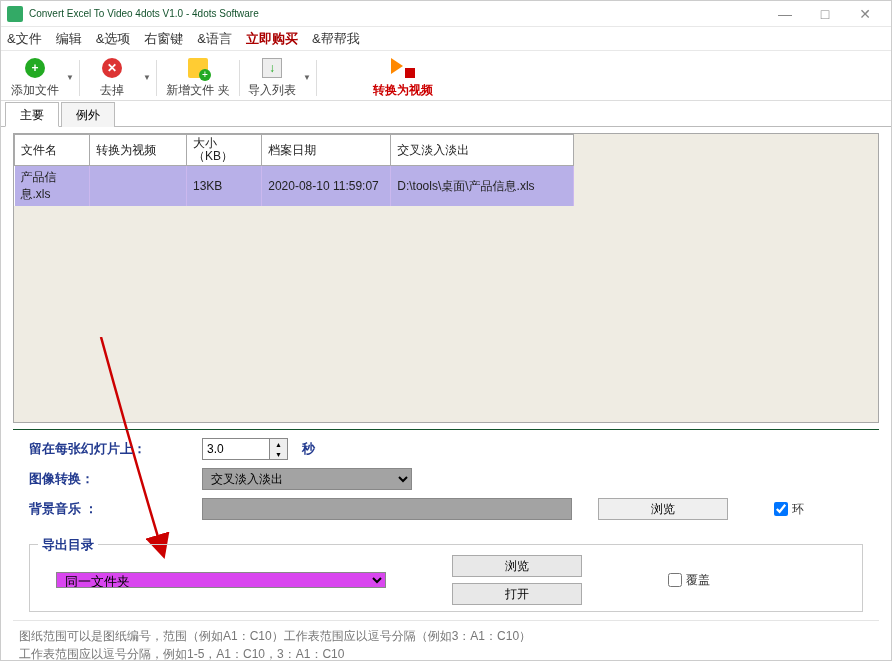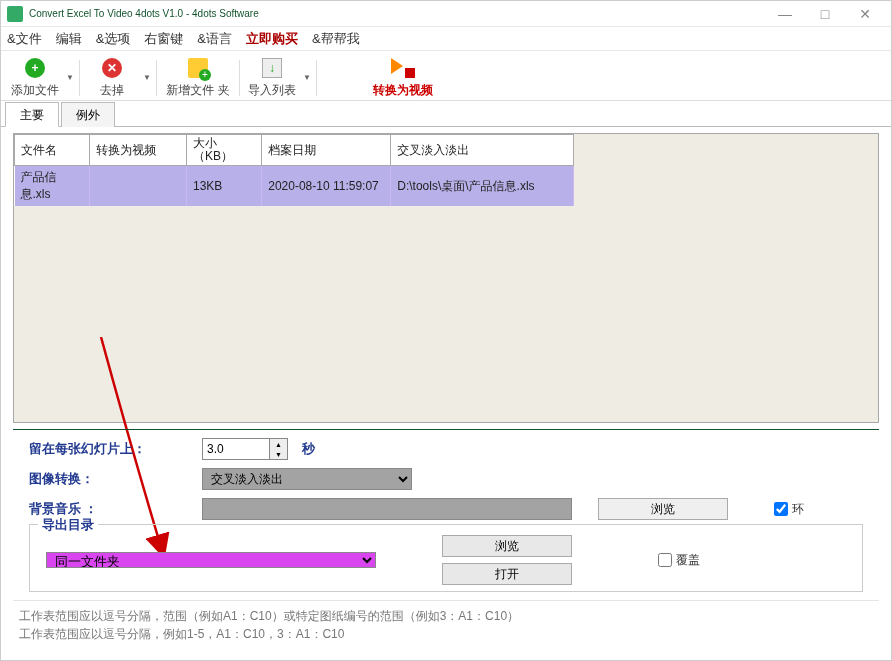--- a/index.html
+++ b/index.html
@@ -52,21 +52,21 @@
 .spinner input { border:none; width:66px; padding:0 4px; font-size:12px; outline:none; }
 .spinner .sp-btns { width:18px; display:flex; flex-direction:column; border-left:1px solid #888; }
 .spinner .sp-btns span{flex:1;display:flex;align-items:center;justify-content:center;font-size:7px;background:#eee;}
 .unit { color: #223a8f; font-weight: bold; font-size: 13px; margin-left: 6px;}
 select.combo, .txtbox { border:1px solid #888; height:22px; background:#a3a3a3; padding:0 4px; font-size:12px; }
 .combo.w1{width:210px;} .txtbox.w2{width:370px;}
 .btn { height:22px; background:#efefef; border:1px solid #aaa; padding:0 18px; font-size:12px; display:flex; align-items:center; justify-content:center; min-width:130px;}
 .chk { display:flex; align-items:center; gap:4px; color:#333; font-size:13px; }
 .chk input{width:14px;height:14px;}
 
-.export-group { border: 1px solid #ccc; margin-top: 0; padding: 10px 10px 6px 16px; position: relative; }
+.export-group { border: 1px solid #ccc; margin-top: 20px; padding: 10px 10px 6px 26px; position: relative; }
 .export-group .legend { position:absolute; top:-9px; left:8px; background:#fff; padding:0 4px; color:#223a8f; font-weight:bold; font-size:13px; }
 .export-group .row1 { display:flex; align-items:center; gap:18px; }
 .export-group select { width: 330px; height:16px; border:1px solid #888; background:#d946ef; font-size:13px; padding:0 4px;}
 .export-group .btncol { display:flex; flex-direction:column; gap:6px; }
 .export-group .btn2 { width:130px; height:22px; background:#e8e8e8; border:1px solid #aaa; font-size:12px;}
 
 .hint-text { padding: 6px 18px; color: #777; font-size: 13px; line-height: 1.5; }
 </style>
 </head>
 <body>
@@ -211,15 +211,15 @@
       <div style="width:50px;"></div>
       <label class="chk">
           <input type="checkbox" style="">
           <span>覆盖</span>
         </label>
     </div>
   </div>
 </div>
 
 <div class="hint-text">
-  <div>工作表范围应以逗号分隔，范围（例如A1：C10）或特定图纸编号的范围（例如3：A1：C10）</div>
+  <div>图纸范围可以是图纸编号，范围（例如A1：C10）工作表范围应以逗号分隔（例如3：A1：C10）</div>
   <div>工作表范围应以逗号分隔，例如1-5，A1：C10，3：A1：C10</div>
 </div>
 
 </body></html>

